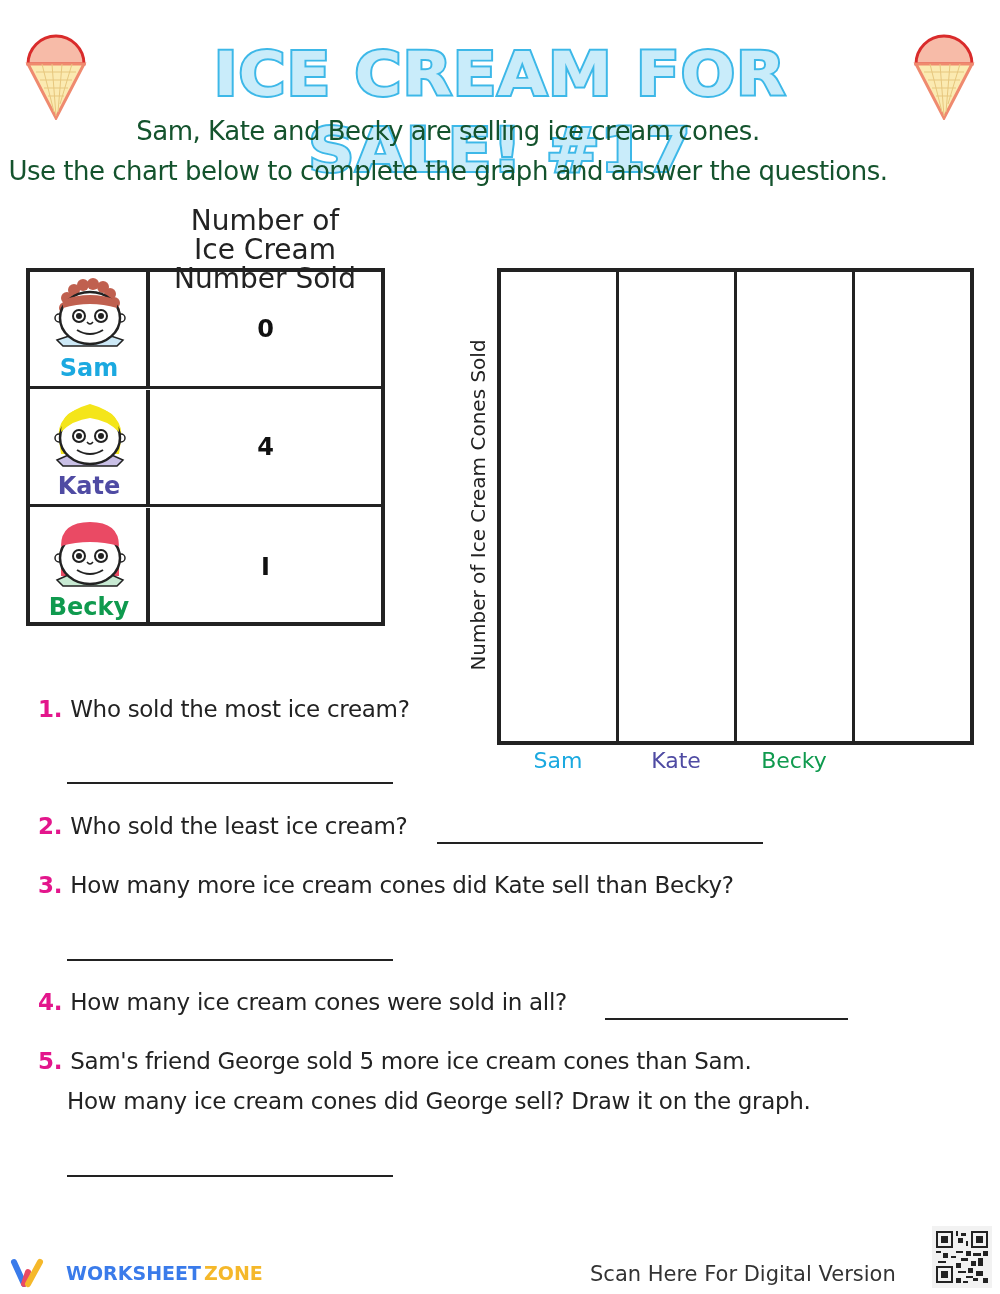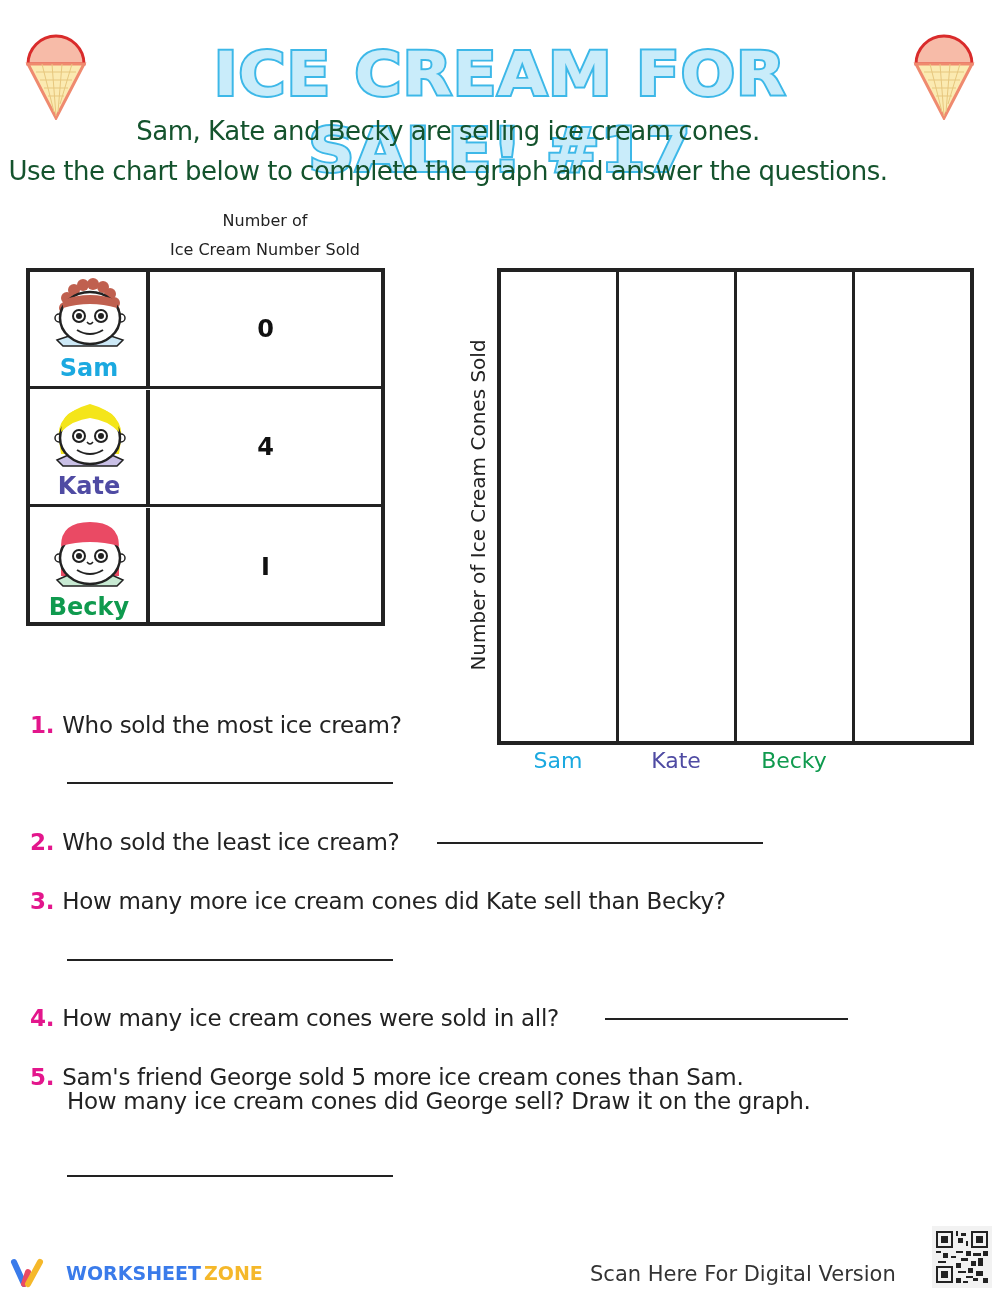--- a/index.html
+++ b/index.html
@@ -19,21 +19,21 @@
     paint-order: stroke fill;
     transform: scaleY(0.95);
   }
 
   .subtitle { position: absolute; left: 0; width: 896px; text-align: center;
     font-family: "DejaVu Sans", sans-serif; font-size: 26px; color: #14532d; letter-spacing: -0.5px; }
   .sub1 { top: 116px; }
   .sub2 { top: 156px; }
 
   .table-header { position: absolute; left: 140px; top: 206px; width: 250px; text-align: center;
-    font-family: "DejaVu Sans", sans-serif; font-size: 16px; line-height: 29px; color: #222; }
+    font-family: "DejaVu Sans", sans-serif; font-size: 28px; line-height: 29px; color: #222; }
 
   .data-table { position: absolute; left: 26px; top: 268px; width: 359px; height: 358px;
     border: 4px solid #222; }
   .row { position: absolute; left: 0; width: 351px; height: 117px; border-bottom: 3px solid #222; }
   .row:last-child { border-bottom: none; }
   .row-0 { top: 0; } .row-1 { top: 118px; } .row-2 { top: 236px; }
   .face-cell { position: absolute; left: 0; top: 0; width: 120px; height: 100%; border-right: 4px solid #222; }
   .face { position: absolute; left: 17px; top: 6px; width: 86px; height: 80px; }
   .name { position: absolute; left: 0; width: 118px; bottom: 4px; text-align: center;
     font-family: "DejaVu Sans", sans-serif; font-weight: bold; font-size: 24px; }
@@ -44,21 +44,21 @@
   .graph { position: absolute; left: 497px; top: 268px; width: 477px; height: 477px;
     border: 4px solid #222; display: flex; }
   .graph-col { flex: 1; border-right: 3px solid #222; height: 100%; }
   .graph-col:last-child { border-right: none; }
   .y-label { position: absolute; left: 478px; top: 505px; width: 380px; text-align: center;
     transform: translate(-50%, -50%) rotate(-90deg);
     font-family: "DejaVu Sans", sans-serif; font-size: 20px; color: #222; white-space: nowrap; }
   .x-label { position: absolute; top: 748px; width: 118px; text-align: center;
     font-family: "DejaVu Sans", sans-serif; font-size: 22px; }
 
-  .q { position: absolute; left: 30px; font-family: "DejaVu Sans", sans-serif; font-size: 23px; color: #222; letter-spacing: -0.3px; margin-top: 16px; }
+  .q { position: absolute; left: 38px; font-family: "DejaVu Sans", sans-serif; font-size: 23px; color: #222; letter-spacing: -0.3px; }
   .q .num { color: #e3168c; font-weight: bold; margin-right: 8px; }
   .blank { position: absolute; height: 2px; background: #222; }
   .q-cont { position: absolute; left: 67px; font-family: "DejaVu Sans", sans-serif; font-size: 23px; color: #222; letter-spacing: -0.3px; }
 
   .footer-logo { position: absolute; left: 10px; top: 1258px; display: flex; align-items: center; }
   .logo-text { font-family: "DejaVu Sans", sans-serif; font-weight: bold; font-size: 19px; margin-left: 20px; }
   .logo-text .w1 { color: #3a7bea; }
   .logo-text .w2 { color: #f5b82a; margin-left: 3px; }
   .scan { position: absolute; left: 590px; top: 1262px; font-family: "DejaVu Sans", sans-serif; font-size: 21px; color: #333; }
   .qr { position: absolute; left: 932px; top: 1226px; width: 60px; height: 62px; background: #f2f2f2; padding: 4px; }

